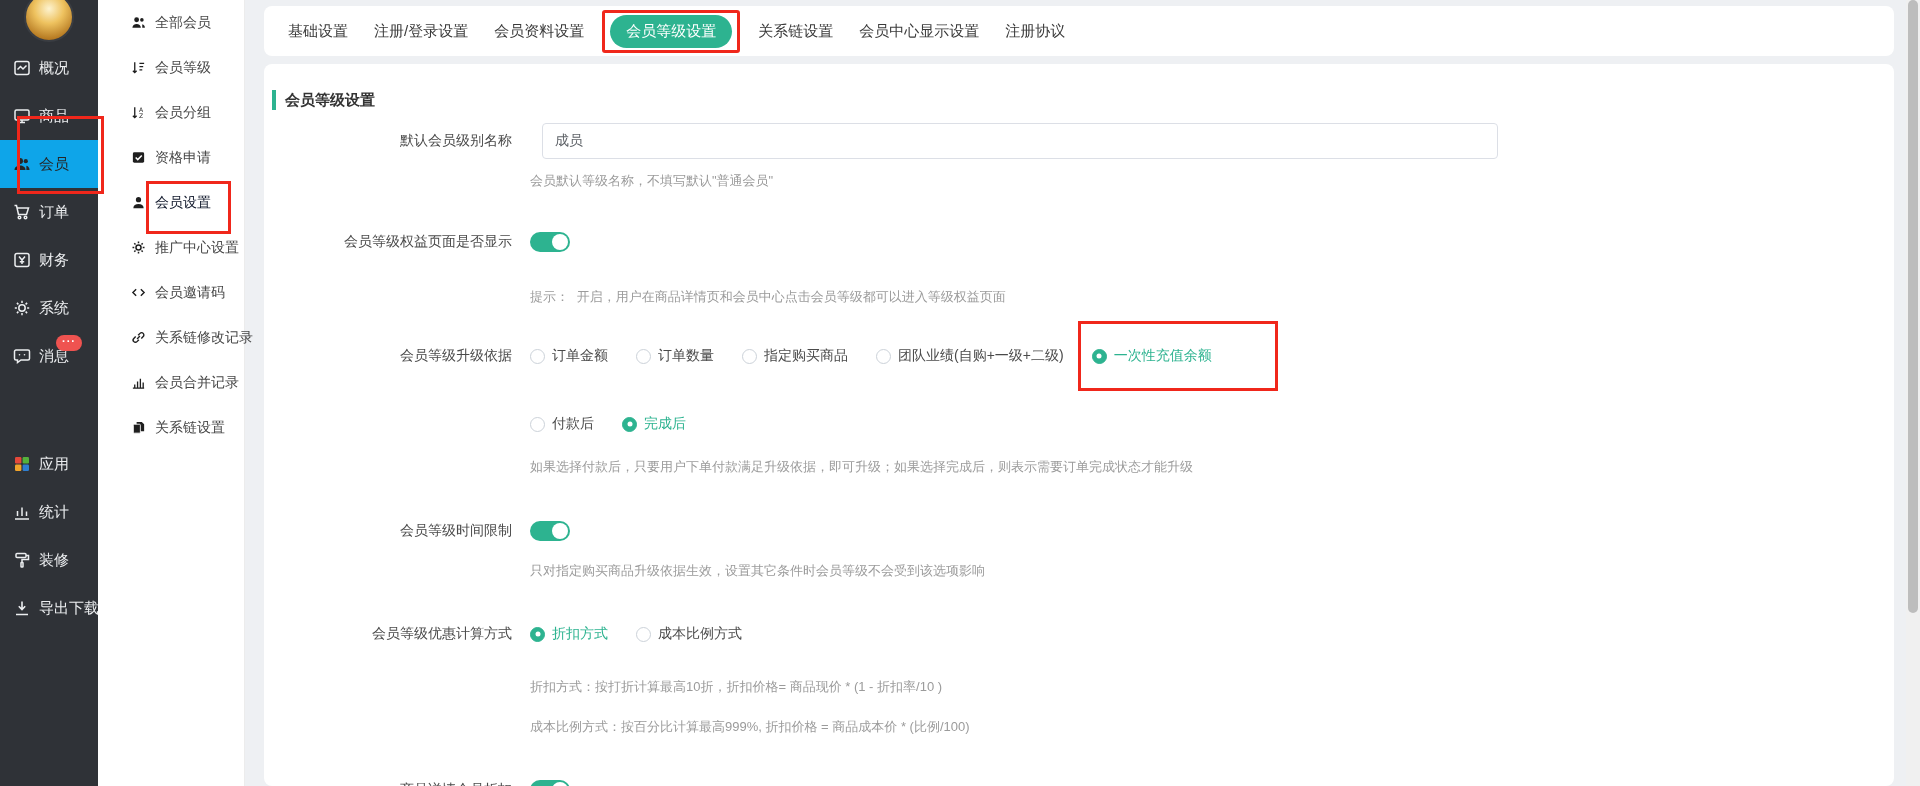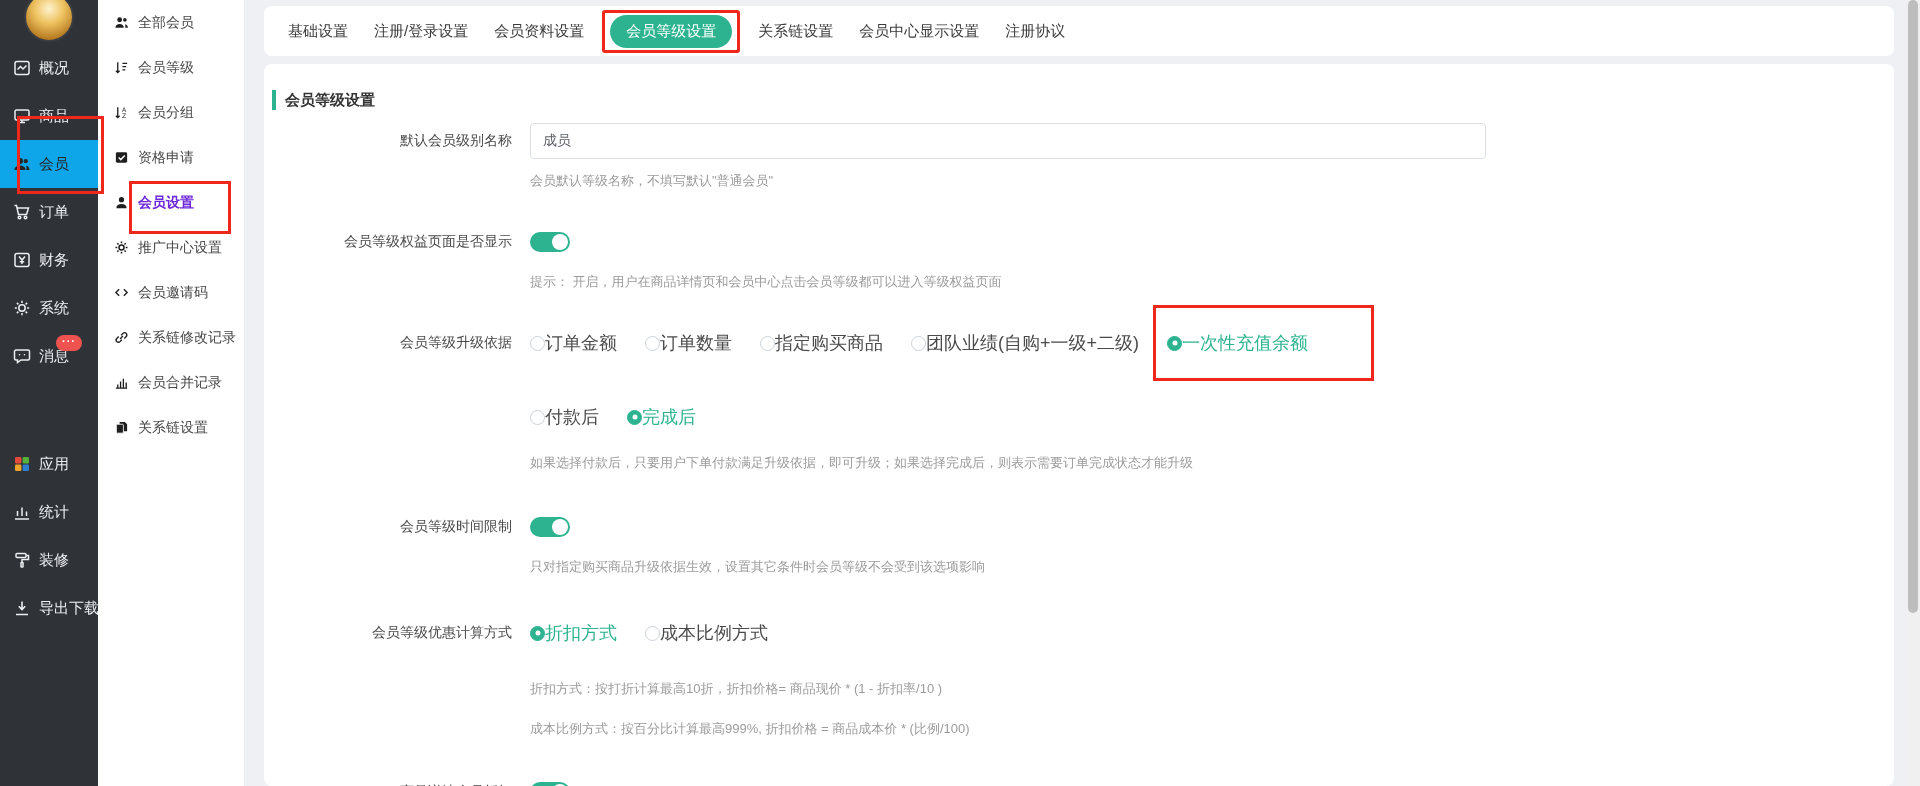--- a/index.html
+++ b/index.html
@@ -23,47 +23,47 @@
     border:2px solid #3a3d42;}
   .side-item{height:48px;display:flex;align-items:center;gap:8px;padding-left:13px;
     font-size:15px;cursor:pointer;position:relative;white-space:nowrap;}
   .side-item svg{width:18px;height:18px;flex-shrink:0;}
   .side-item.active{background:#0ea5e9;color:#262626;}
   .side-spacer{height:60px;}
   .badge{position:absolute;top:3px;left:56px;min-width:26px;height:16px;border-radius:9px;
     background:#ef5350;color:#fff;font-size:11px;line-height:13px;text-align:center;
     font-weight:bold;padding:0 4px;letter-spacing:1px;}
   
-  .submenu{width:147px;background:#fff;flex-shrink:0;border-right:1px solid #ececec;z-index:2;}
+  .submenu{width:147px;background:#fff;flex-shrink:0;border-right:1px solid #ececec;z-index:2;padding-left:17px;}
   .sub-item{height:45px;display:flex;align-items:center;gap:9px;padding-left:16px;
     font-size:14px;color:#474747;cursor:pointer;position:relative;white-space:nowrap;}
   .sub-item svg{width:15px;height:15px;flex-shrink:0;color:#1f1f1f;}
-  .sub-item.active{color:#6d28d9;font-weight:bold;}
+  .sub-item.active{color:#0f172a;font-weight:normal;}
   
   .main{flex:1;display:flex;flex-direction:column;padding:6px 12px 0 19px;min-width:0;}
   .tabbar{height:50px;background:#fff;border-radius:8px;display:flex;align-items:center;
     padding:0 24px;gap:26px;flex-shrink:0;}
   .tab{font-size:15px;color:#3a3a3a;cursor:pointer;white-space:nowrap;position:relative;}
   .tab.active{background:var(--accent);color:#fff;padding:7px 16px;border-radius:17px;}
   .panel{margin-top:8px;background:#fff;border-radius:8px;flex:1;padding:26px 30px 40px 8px;overflow:hidden;}
   .section-title{border-left:4px solid var(--accent);padding-left:9px;font-size:15px;
     font-weight:bold;color:#333;height:20px;line-height:20px;}
   
   .form{margin-top:13px;}
   .row{display:flex;align-items:center;}
   .flabel{width:240px;text-align:right;font-size:14px;color:var(--label);flex-shrink:0;white-space:nowrap;}
   .ctrl{margin-left:18px;display:flex;align-items:center;}
   .text-input{width:956px;height:36px;border:1px solid #dcdfe6;border-radius:4px;
     padding:0 12px;font-size:14px;color:#5f6368;outline:none;
-    font-family:"Liberation Sans","DejaVu Sans",sans-serif;}
+    font-family:"Liberation Sans","DejaVu Sans",sans-serif;margin-left:12px;}
   .help{margin-left:258px;font-size:13px;color:var(--help);line-height:15px;white-space:nowrap;}
   .toggle{width:40px;height:20px;border-radius:10px;background:var(--accent);position:relative;cursor:pointer;flex-shrink:0;}
   .toggle::after{content:"";position:absolute;top:2px;right:2px;width:16px;height:16px;border-radius:50%;background:#fff;}
   .opts{display:flex;gap:28px;}
-  .opt{display:flex;align-items:center;gap:0;font-size:18px;color:var(--label);cursor:pointer;position:relative;white-space:nowrap;}
+  .opt{display:flex;align-items:center;gap:7px;font-size:14px;color:var(--label);cursor:pointer;position:relative;white-space:nowrap;}
   .radio{width:15px;height:15px;border-radius:50%;border:1px solid #ccd2d9;background:#fff;flex-shrink:0;position:relative;}
   .opt.sel .radio{background:var(--accent);border-color:var(--accent);}
   .opt.sel .radio::after{content:"";position:absolute;left:50%;top:50%;transform:translate(-50%,-50%);
     width:5px;height:5px;border-radius:50%;background:#fff;}
   .opt.sel .olbl{color:var(--accent);}
   
   .annot{border:3px solid var(--red);position:absolute;pointer-events:none;z-index:6;}
   .annot-nav{left:17px;right:-6px;top:-24px;bottom:-6px;}
   .annot-sub{left:31px;right:13px;top:1px;bottom:-9px;}
   .annot-tab{inset:-5px -8px;border-radius:3px;}
@@ -276,21 +276,21 @@
         </span>
       </div>
       <p class="help" style="margin-top:14px;">会员默认等级名称，不填写默认"普通会员"</p>
 
       <div class="row" style="margin-top:44px;">
         <span class="flabel">会员等级权益页面是否显示</span>
         <span class="ctrl">
             <span class="toggle"></span>
           </span>
       </div>
-      <p class="help" style="margin-top:22px;">提示： 开启，用户在商品详情页和会员中心点击会员等级都可以进入等级权益页面</p>
+      <p class="help" style="margin-top:38px;font-family:Liberation Mono, monospace;">提示： 开启，用户在商品详情页和会员中心点击会员等级都可以进入等级权益页面</p>
 
       <div class="row" style="margin-top:42px;">
         <span class="flabel">会员等级升级依据</span>
         <span class="ctrl opts">
           <span class="opt">
               <i class="radio"></i>
               <span class="olbl">订单金额</span>
             </span>
           <span class="opt">
               <i class="radio"></i>

